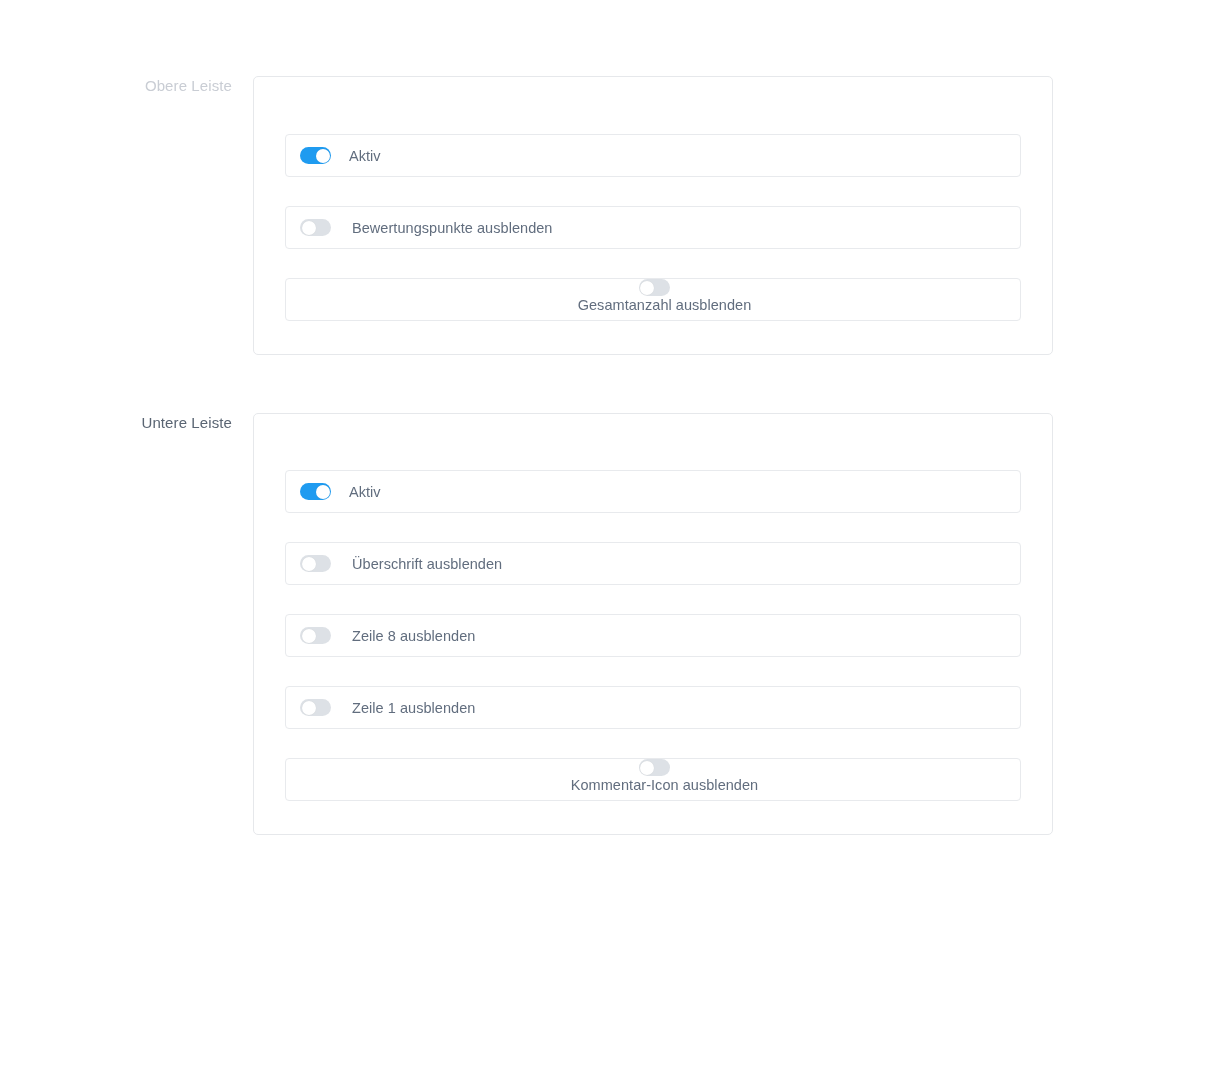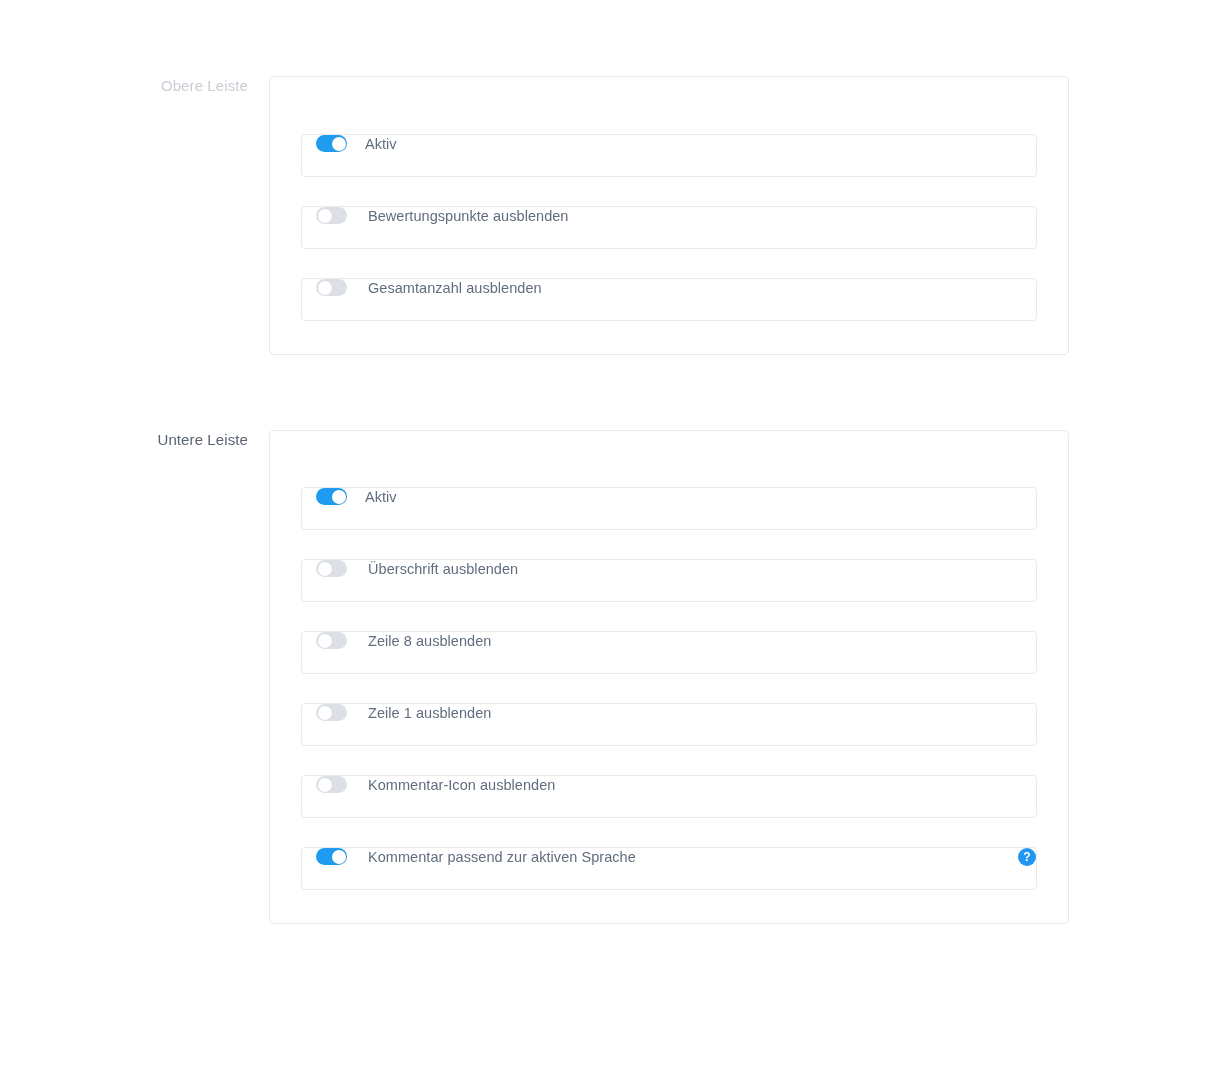--- a/index.html
+++ b/index.html
@@ -10,21 +10,20 @@
     background: #ffffff;
     font-family: "Liberation Sans", sans-serif;
     -webkit-font-smoothing: antialiased;
   }
 
   .page {
     position: relative;
     width: 1160px;
     height: 1069px;
     overflow: hidden;
-    margin-left: 16px;
   }
 
   
   .section {
     position: absolute;
     display: flex;
     align-items: flex-start;
   }
 
   .section-label {
@@ -49,28 +48,29 @@
   }
 
   .card-inner {
     padding: 57px 31px 33px 31px;
   }
   .card-inner.bottom { padding: 56px 31px 33px 31px; }
 
   
   .row {
     display: flex;
+    align-items: center;
     height: 43px;
     background: #ffffff;
     border: 1px solid #e8eaed;
     border-radius: 4px;
-    padding: 0 0 0 14px;
+    padding: 0 12px 0 14px;
     margin-bottom: 29px;
   }
-  .row:last-child { margin-bottom: 0; }
+  .row:last-child { margin-bottom: 0; flex-direction: column; }
 
   .row-label {
     font-size: 14.5px;
     line-height: 18px;
     color: #616d7e;
     letter-spacing: 0.05px;
     white-space: nowrap;
     margin-left: 18px;
   }
   .row-label.wide { margin-left: 21px; }
@@ -152,21 +152,21 @@
             <div class="knob"></div>
           </div>
           <div class="row-label wide">Gesamtanzahl ausblenden</div>
           <div class="row-spacer"></div>
         </div>
 
       </div>
     </div>
   </div>
 
-  <div class="section" style="left:0px; top:430px;">
+  <div class="section" style="left:0px; top:413px;">
 
     <div class="section-label">Untere Leiste</div>
 
     <div class="card">
       <div class="card-inner bottom">
 
         <div class="row">
           <div class="toggle on">
             <div class="knob"></div>
           </div>
@@ -200,26 +200,18 @@
         </div>
 
         <div class="row">
           <div class="toggle off">
             <div class="knob"></div>
           </div>
           <div class="row-label wide">Kommentar-Icon ausblenden</div>
           <div class="row-spacer"></div>
         </div>
 
-        <div class="row">
-          <div class="toggle on">
-            <div class="knob"></div>
-          </div>
-          <div class="row-label wide">Kommentar passend zur aktiven Sprache</div>
-          <div class="row-spacer"></div>
-          <div class="help-icon">?</div>
-        </div>
 
       </div>
     </div>
   </div>
 
 </div>
 
 </body></html>

